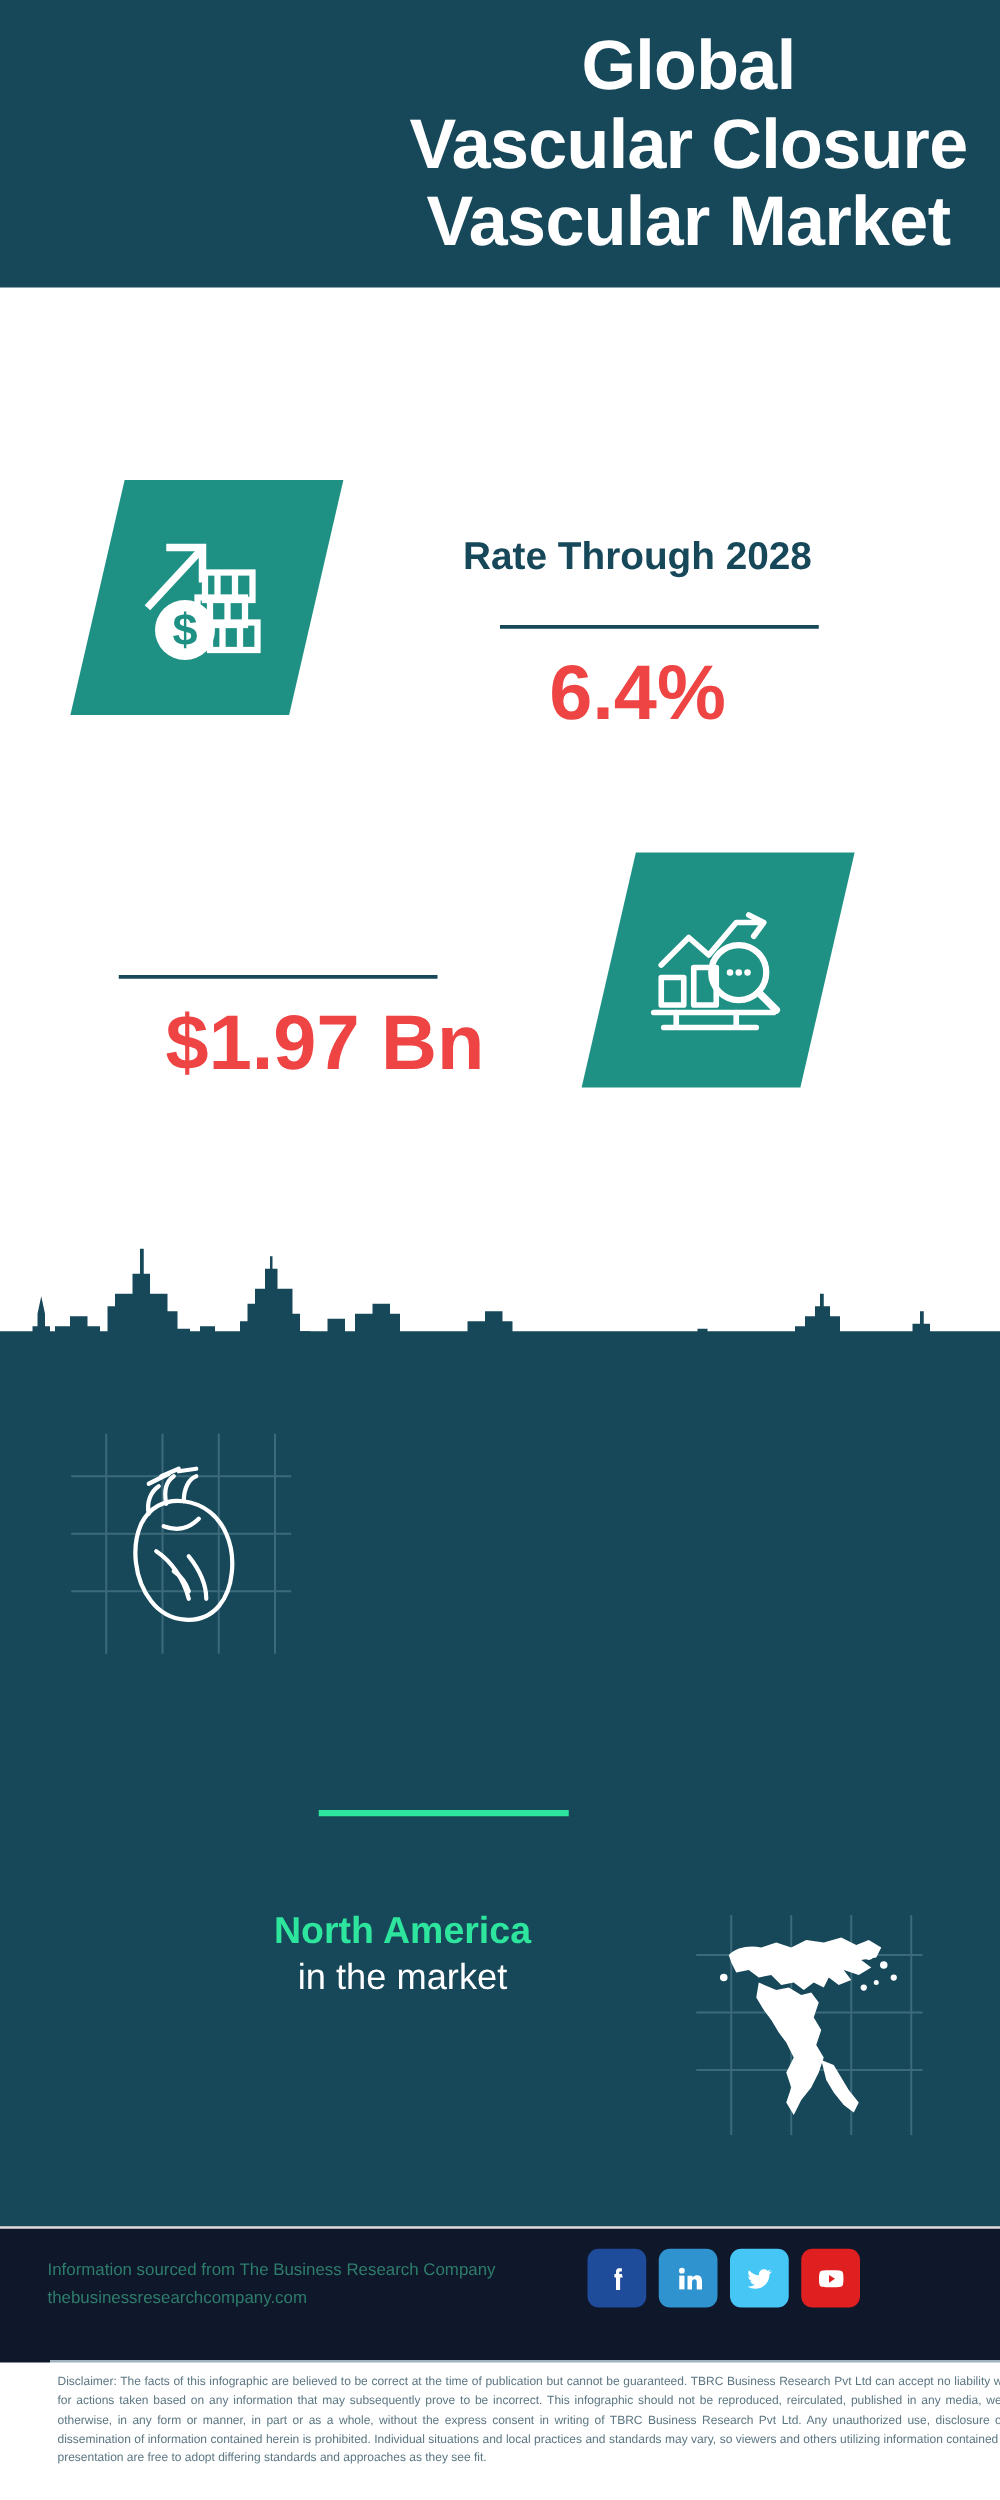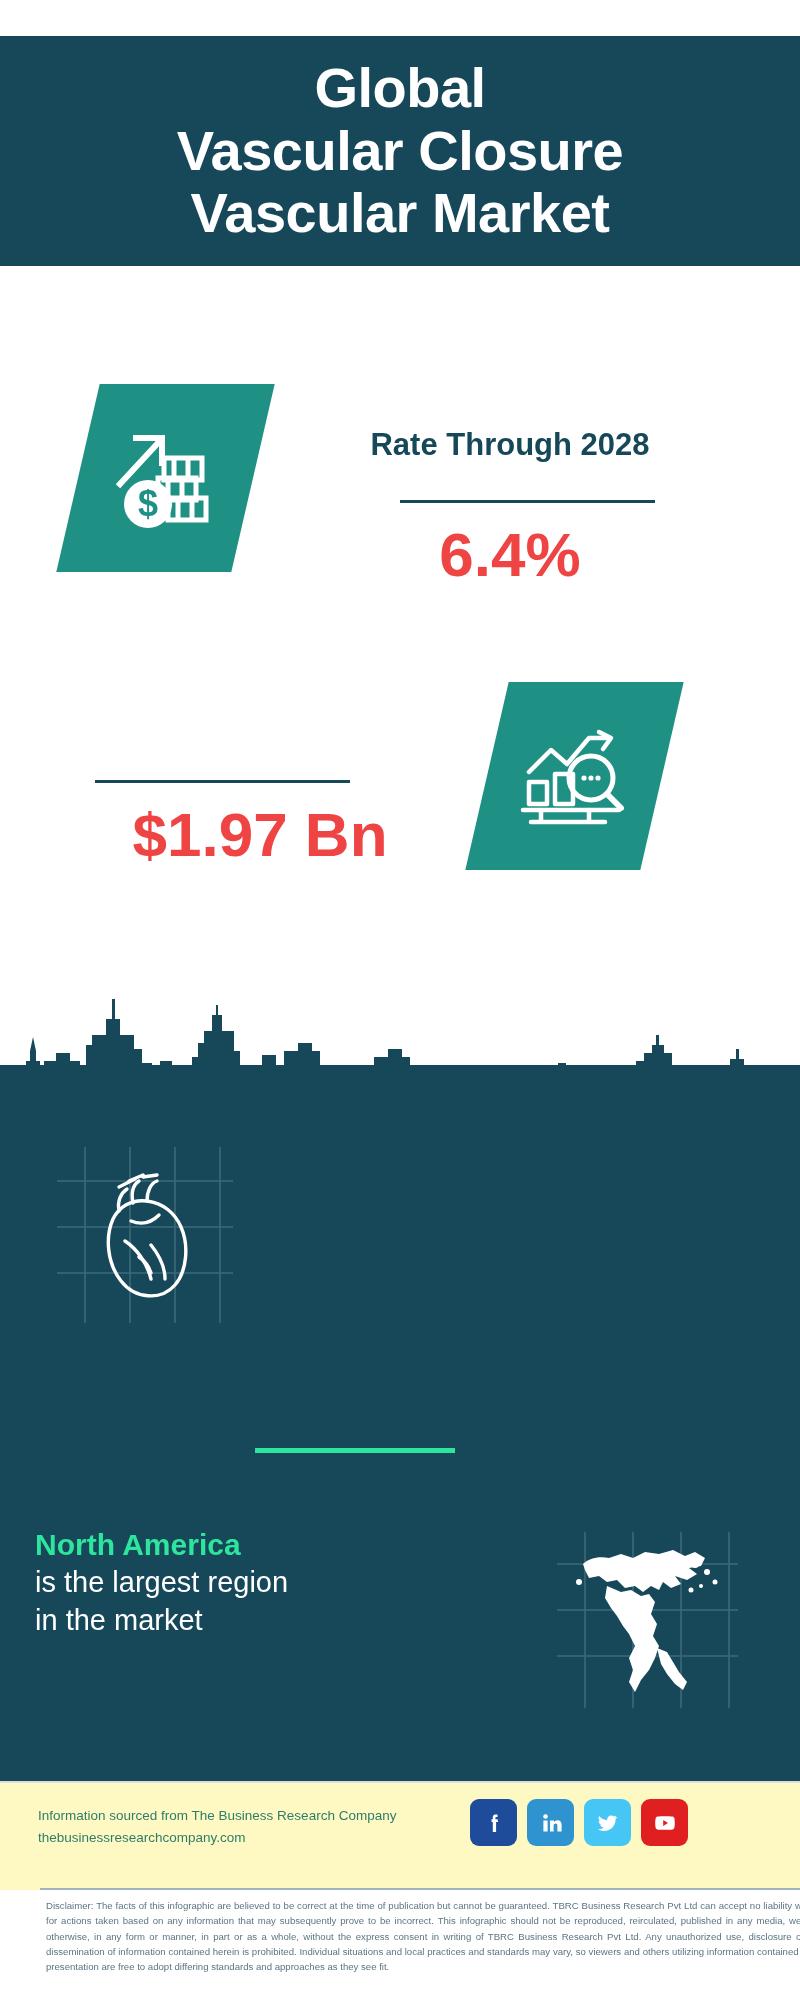--- a/index.html
+++ b/index.html
@@ -23,22 +23,21 @@
 
   
   .header {
     position: absolute;
     left: 0; top: 0;
     width: 800px;
     height: 230px;
     background: #16485a;
     display: flex;
     align-items: center;
-    justify-content: center;
-    margin-top: 36px;
+    justify-content: flex-end;
   }
   .header-title {
     color: #ffffff;
     font-size: 56px;
     font-weight: bold;
     line-height: 1.12;
     text-align: center;
     letter-spacing: -0.5px;
     padding: 0 26px;
     margin: 0;
@@ -156,37 +155,38 @@
   .mid-divider {
     position: absolute;
     left: 255px; top: 1448px;
     width: 200px; height: 5px;
     background: #2ee59d;
   }
 
   
   .region-text {
     position: absolute;
-    left: 35px; top: 1525px;
+    left: 62px; top: 1525px;
     width: 520px;
+    text-align: center;
     line-height: 1.3;
   }
   .region-map-wrap {
     position: absolute;
     left: 555px; top: 1530px;
     width: 185px; height: 180px;
   }
 
   
   .footer {
     position: absolute;
     left: 0; top: 1781px;
     width: 800px;
     height: 107px;
-    background: #fef9c3;
+    background: #0f172a;
     border-top: 2px solid #dddddd;
   }
   .footer-source {
     position: absolute;
     left: 38px; top: 22px;
     color: #2e7d6b;
     font-size: 13.5px;
     line-height: 1.65;
   }
   .social-row {
@@ -334,21 +334,20 @@
         <path d="M84 112 C90 116 94 122 96 128"></path>
       </g>
     </svg>
   </div>
 
 
   <div class="mid-divider"></div>
 
   <div class="region-text">
     <span class="hl">North America</span>
-    <span class="plain">is the largest region</span>
     <span class="plain">in the market</span>
   </div>
 
   <div class="region-map-wrap">
     <svg width="185" height="180" viewBox="0 0 185 180">
       <g stroke="#3d6a7a" stroke-width="1.6">
         <line x1="30" y1="2" x2="30" y2="178"></line>
         <line x1="78" y1="2" x2="78" y2="178"></line>
         <line x1="126" y1="2" x2="126" y2="178"></line>
         <line x1="174" y1="2" x2="174" y2="178"></line>

